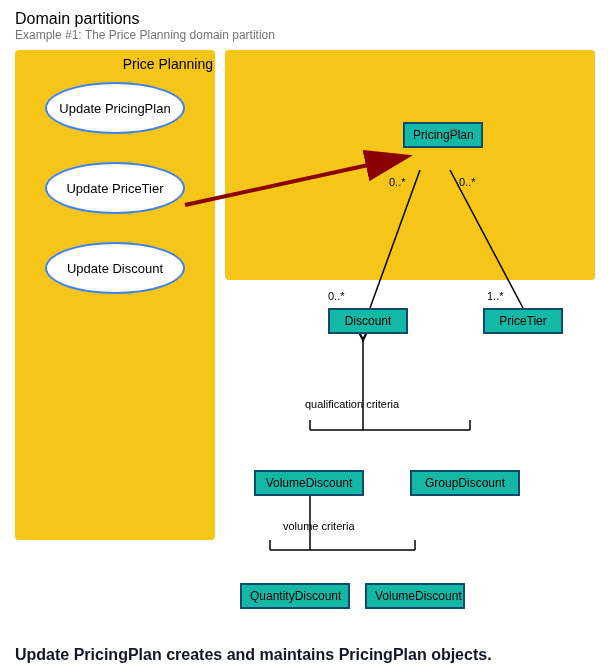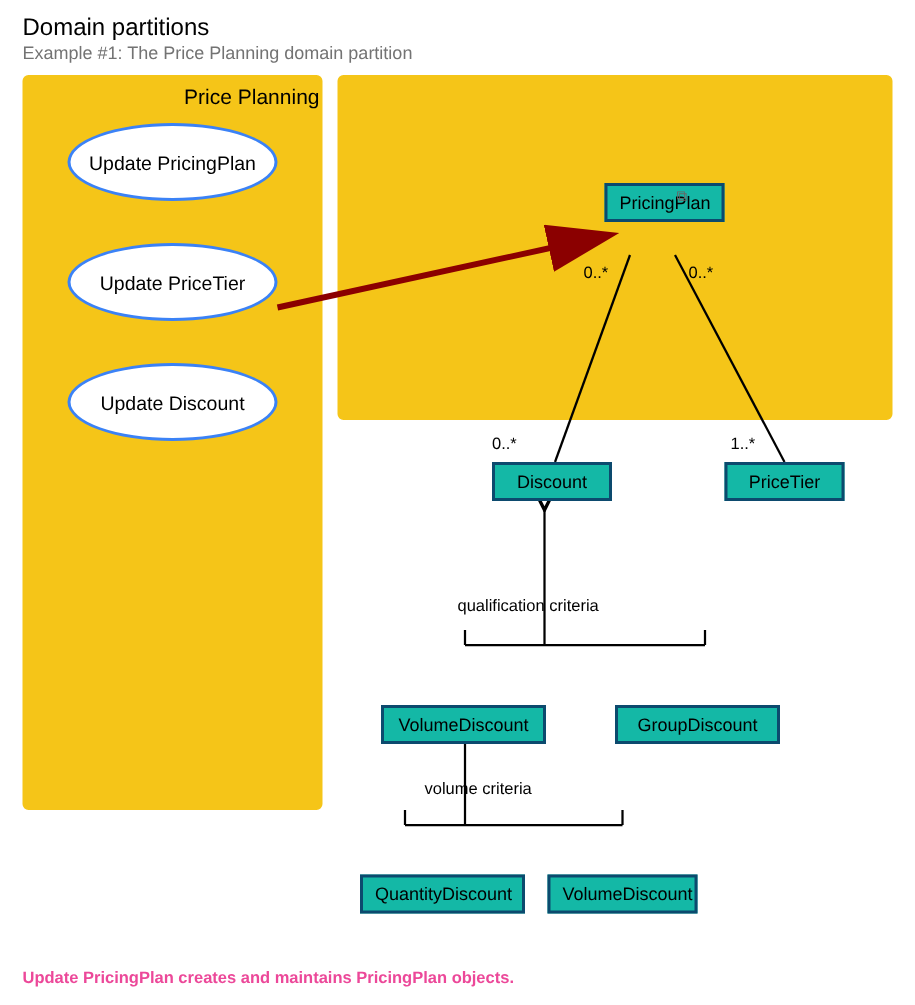--- a/index.html
+++ b/index.html
@@ -86,22 +86,22 @@
     
     .arrow-svg {
       position: absolute;
       top: 0;
       left: 0;
       width: 580px;
       height: 590px;
       pointer-events: none;
     }
     .footer-text {
-      font-size: 11px;
-      color: #ec4899;
+      font-size: 16px;
+      color: #0f172a;
       font-weight: bold;
       margin-top: 6px;
     }
     .multiplicity {
       position: absolute;
       font-size: 11px;
       color: #000;
     }
     .assoc-label {
       position: absolute;

